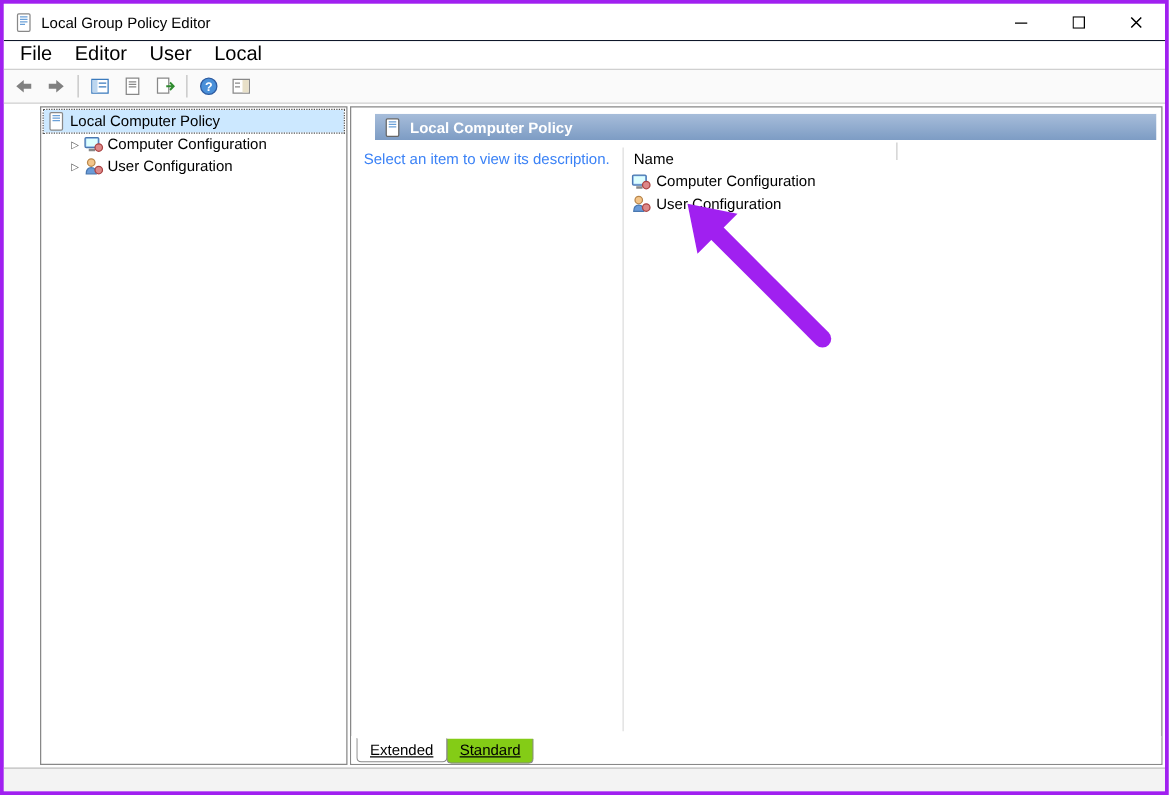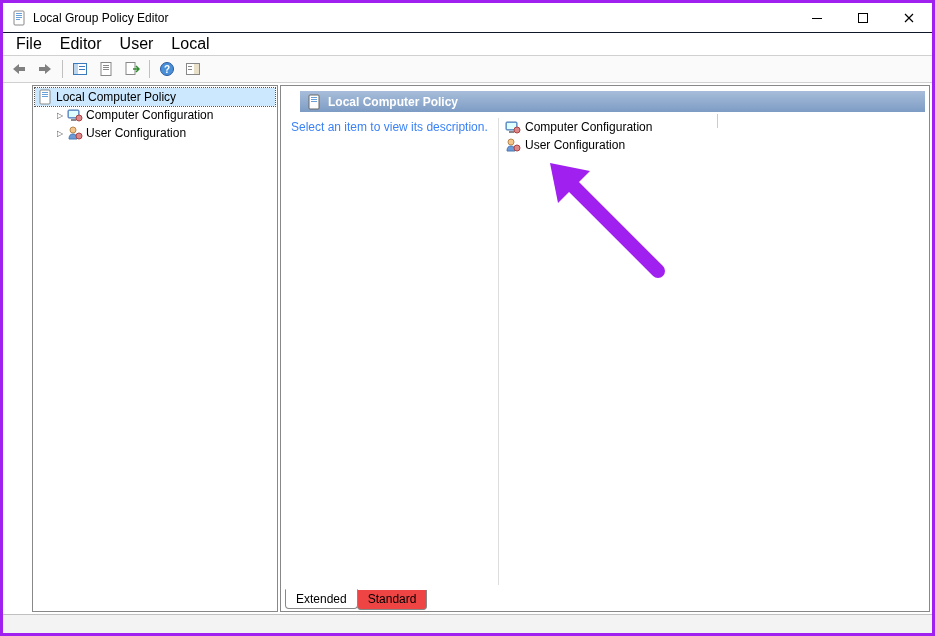--- a/index.html
+++ b/index.html
@@ -170,32 +170,33 @@
   .list-icon {
     width: 16px; height:16px; margin-right:4px;
     display:inline-flex;align-items:center;justify-content:center;
   }
   .header-divider { position:absolute; top:28px; left:436px; width:1px; height:14px; background:#ccc;}
 
   
   .tab-strip {
     height: 22px;
     display: flex;
-    align-items: flex-start;
+    align-items: flex-end;
     padding-left: 4px;
     background: #fff;
     border-top: 1px solid #fff;
+    text-decoration: underline;
   }
   .tab {
     height: 20px;
     padding: 2px 10px;
     font-size: 12px;
     border: 1px solid #888;
     border-top: none;
-    background: #ef4444;
+    background: #84cc16;
     margin-right: -1px;
     border-radius: 0 0 4px 4px;
     cursor: pointer;
     position: relative;
   }
   .tab.active {
     background: #fff;
     border-top: 1px solid #fff;
     z-index: 2;
     top: -1px;
@@ -362,20 +363,21 @@
           </svg>
       </span>
       <span>Local Computer Policy</span>
     </div>
     <div class="header-divider"></div>
     <div class="detail-body">
       <div class="desc-col">
         <span>Select an item to view its description.</span>
       </div>
       <div class="list-col">
+        <div class="list-header">Name</div>
         <div class="list-row">
           <span class="list-icon">
             <svg width="16" height="16" viewBox="0 0 16 16">
                 <rect x="1" y="3" width="11" height="8" rx="1" fill="#8ab4e8" stroke="#4a78b0"></rect>
                 <rect x="2" y="4" width="9" height="6" fill="#dff"></rect>
                 <rect x="4" y="12" width="5" height="2" fill="#888"></rect>
                 <circle cx="12" cy="11" r="3" fill="#d88" stroke="#a44"></circle>
               </svg>
           </span>
           <span>Computer Configuration</span>

